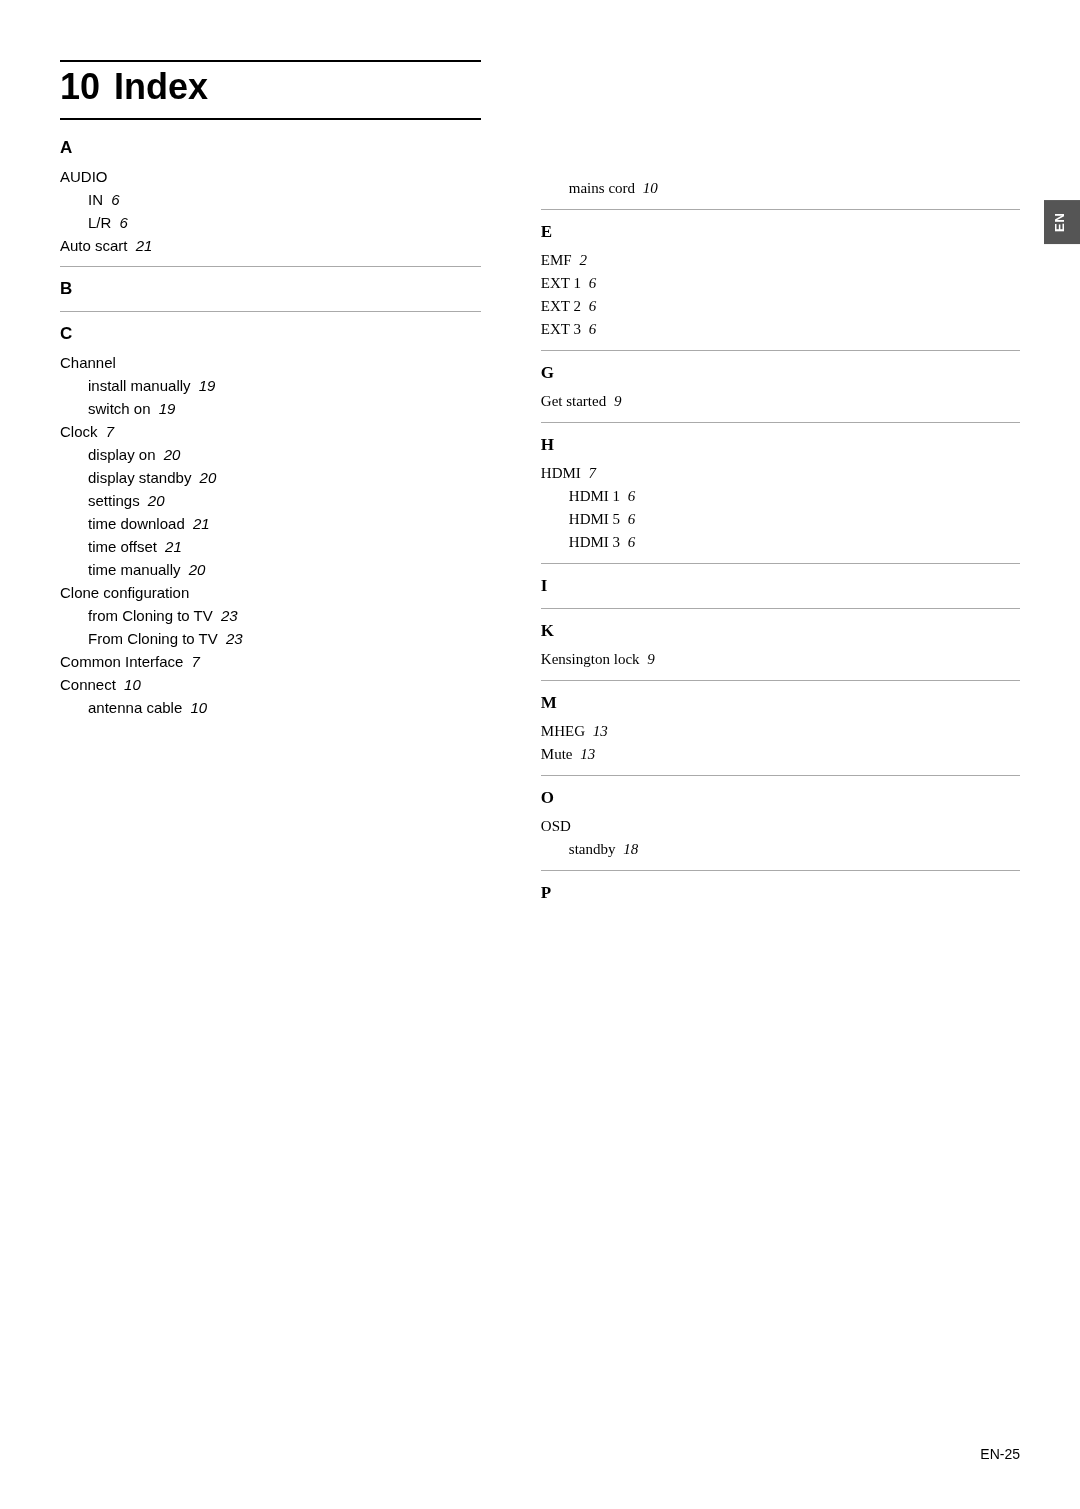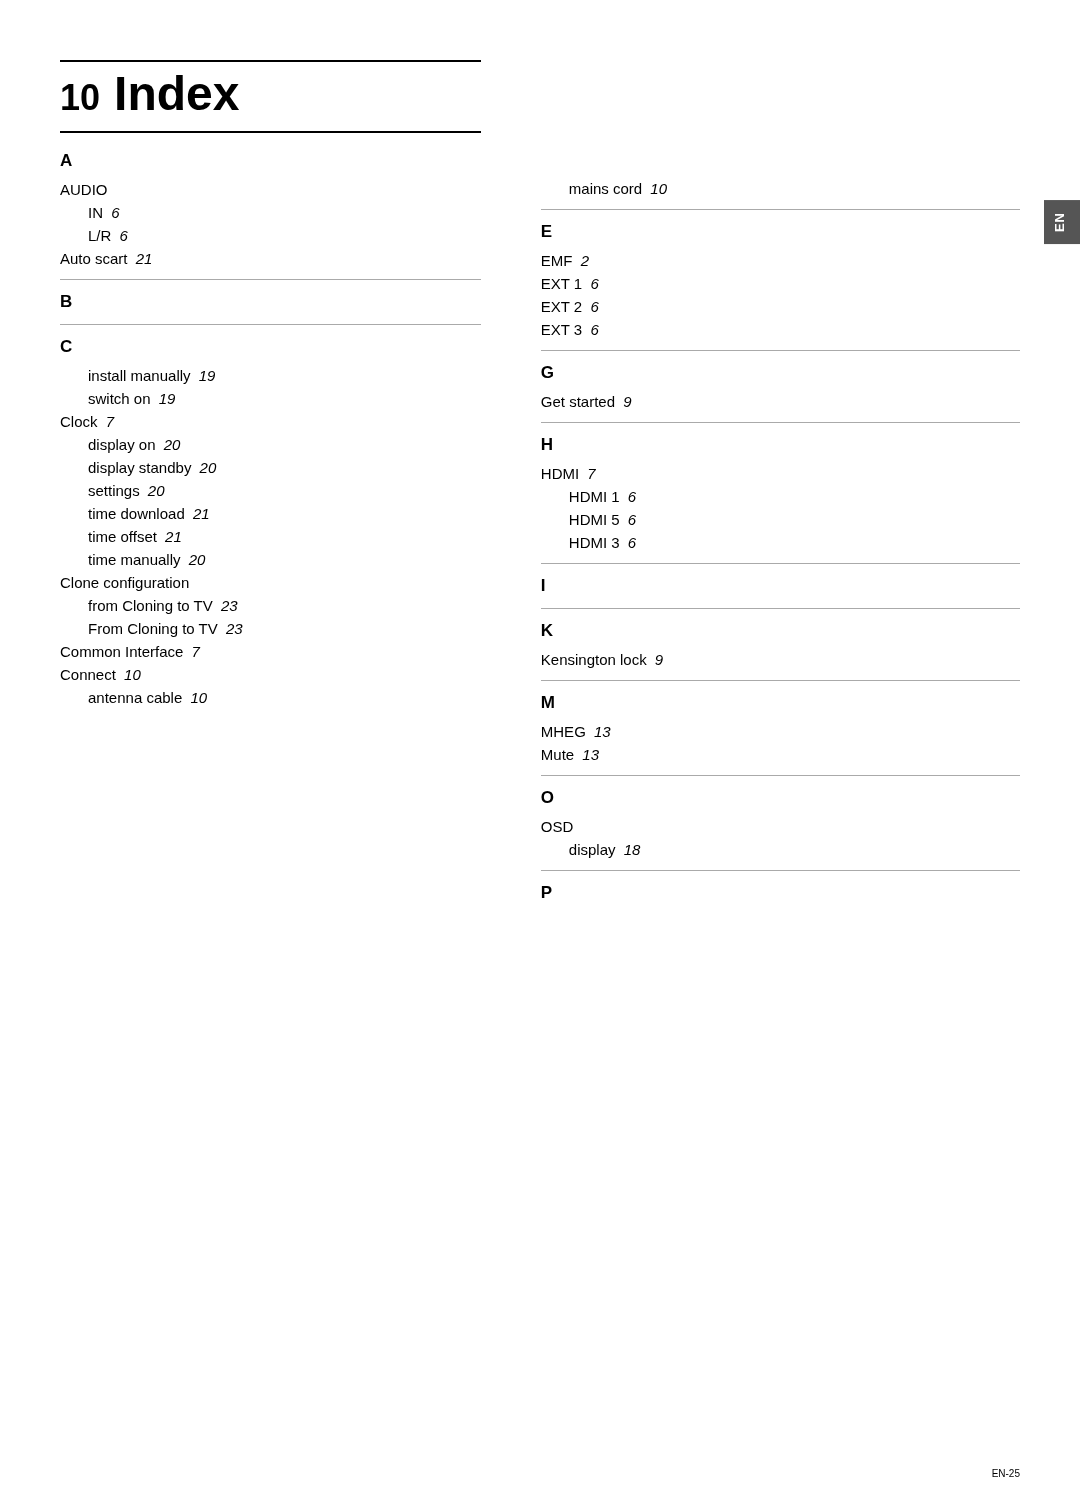--- a/index.html
+++ b/index.html
@@ -43,35 +43,36 @@
     }
 
     .left-column {
       width: 48%;
       padding-right: 40px;
     }
 
     .right-column {
       width: 52%;
       padding-left: 20px;
+      font-family: Liberation Serif, serif;
     }
 
     .page-title-section {
       margin-bottom: 10px;
     }
 
     .page-number {
       font-size: 36px;
       font-weight: bold;
       display: inline-block;
       margin-right: 14px;
     }
 
     .page-title {
-      font-size: 48px;
+      font-size: 36px;
       font-weight: bold;
       display: inline-block;
     }
 
     .top-line {
       border-top: 2px solid #000;
       margin-bottom: 4px;
     }
 
     .bottom-line {
@@ -110,23 +111,23 @@
 
     .entry-num {
       font-size: 15px;
       font-style: italic;
       margin-left: 4px;
       color: #000;
     }
 
     .page-footer {
       position: absolute;
-      bottom: 30px;
+      bottom: 47px;
       right: 60px;
-      font-size: 10px;
+      font-size: 14px;
       color: #000;
     }
   </style>
 </head>
 <body>
 
 <div class="page-container">
 
   <div class="en-tab">EN</div>
 
@@ -155,20 +156,23 @@
       <span class="entry-num">&nbsp;21</span>
     </div>
 
     <div class="section-divider"></div>
 
     <div class="index-section-letter">B</div>
 
     <div class="section-divider"></div>
 
     <div class="index-section-letter">C</div>
+    <div class="index-entry">
+      <span class="entry-text">Channel</span>
+    </div>
     <div class="index-entry sub">
       <span class="entry-text">install manually</span>
       <span class="entry-num">&nbsp;19</span>
     </div>
     <div class="index-entry sub">
       <span class="entry-text">switch on</span>
       <span class="entry-num">&nbsp;19</span>
     </div>
     <div class="index-entry">
       <span class="entry-text">Clock</span>
@@ -305,21 +309,21 @@
       <span class="entry-num">&nbsp;13</span>
     </div>
 
     <div class="section-divider"></div>
 
     <div class="index-section-letter">O</div>
     <div class="index-entry">
       <span class="entry-text">OSD</span>
     </div>
     <div class="index-entry sub">
-      <span class="entry-text">display</span>
+      <span class="entry-text">standby</span>
       <span class="entry-num">&nbsp;18</span>
     </div>
 
     <div class="section-divider"></div>
 
     <div class="index-section-letter">P</div>
 
   </div>
 
   <div class="page-footer">EN-25</div>

